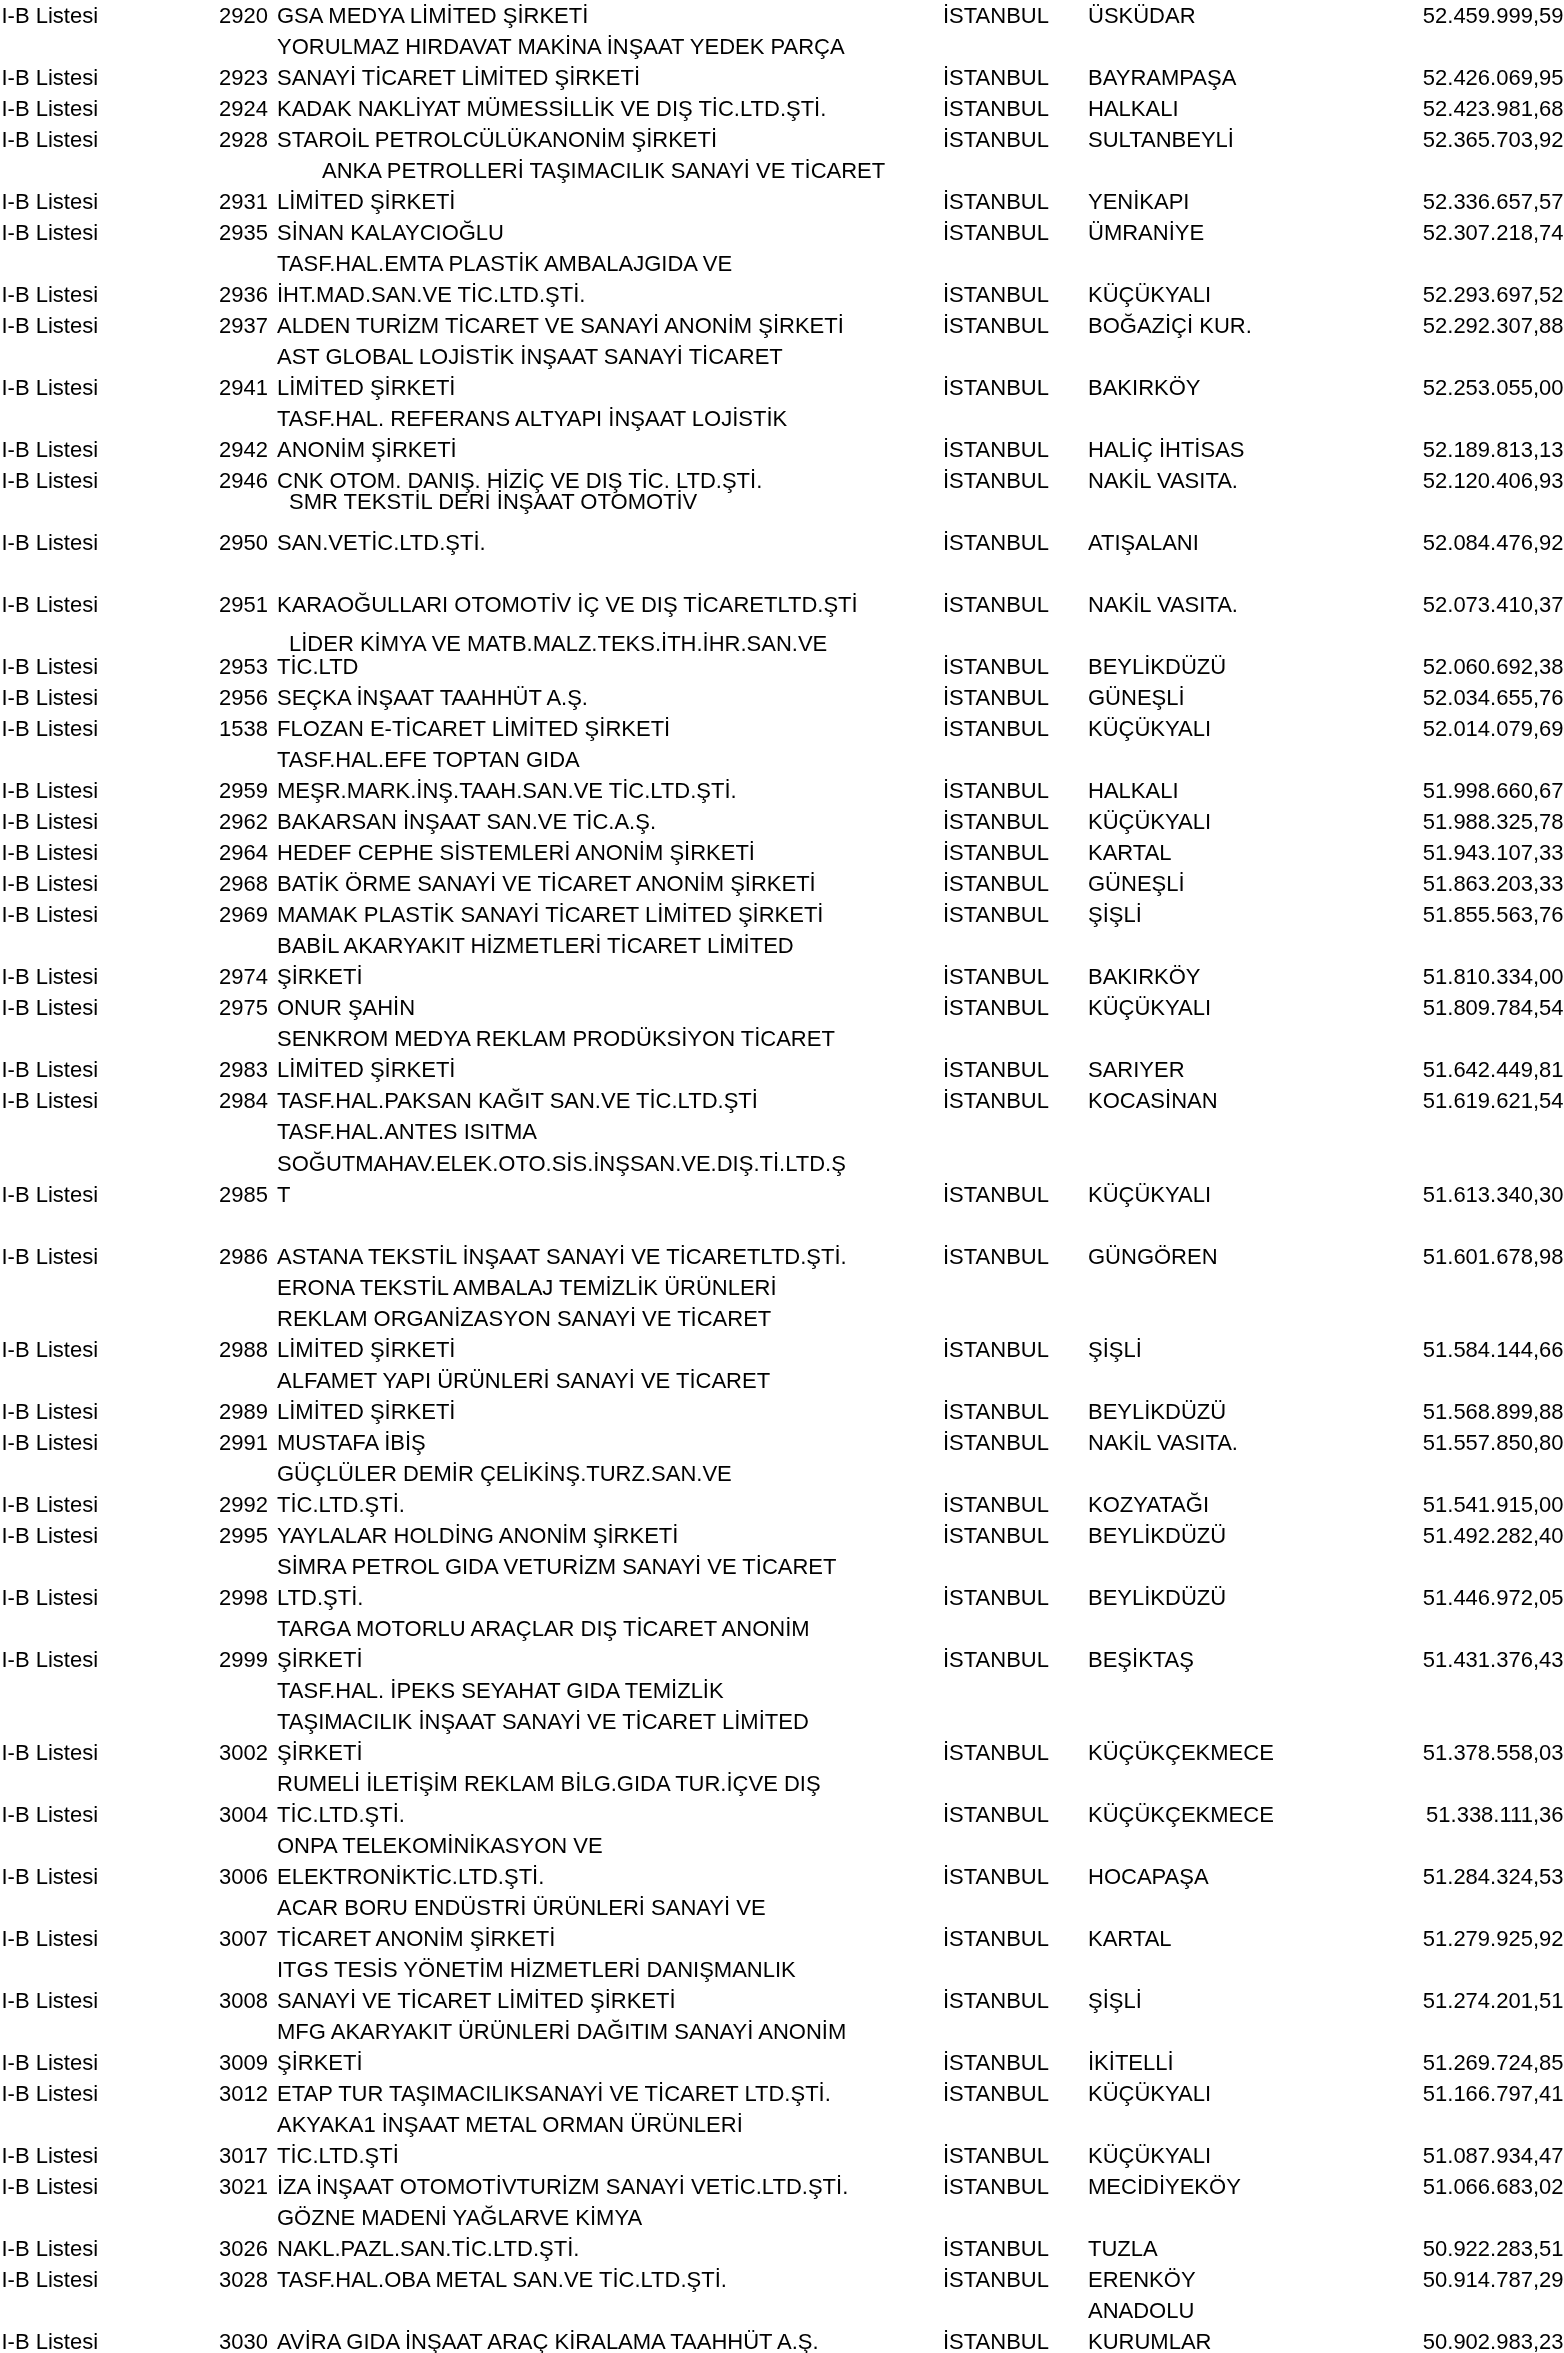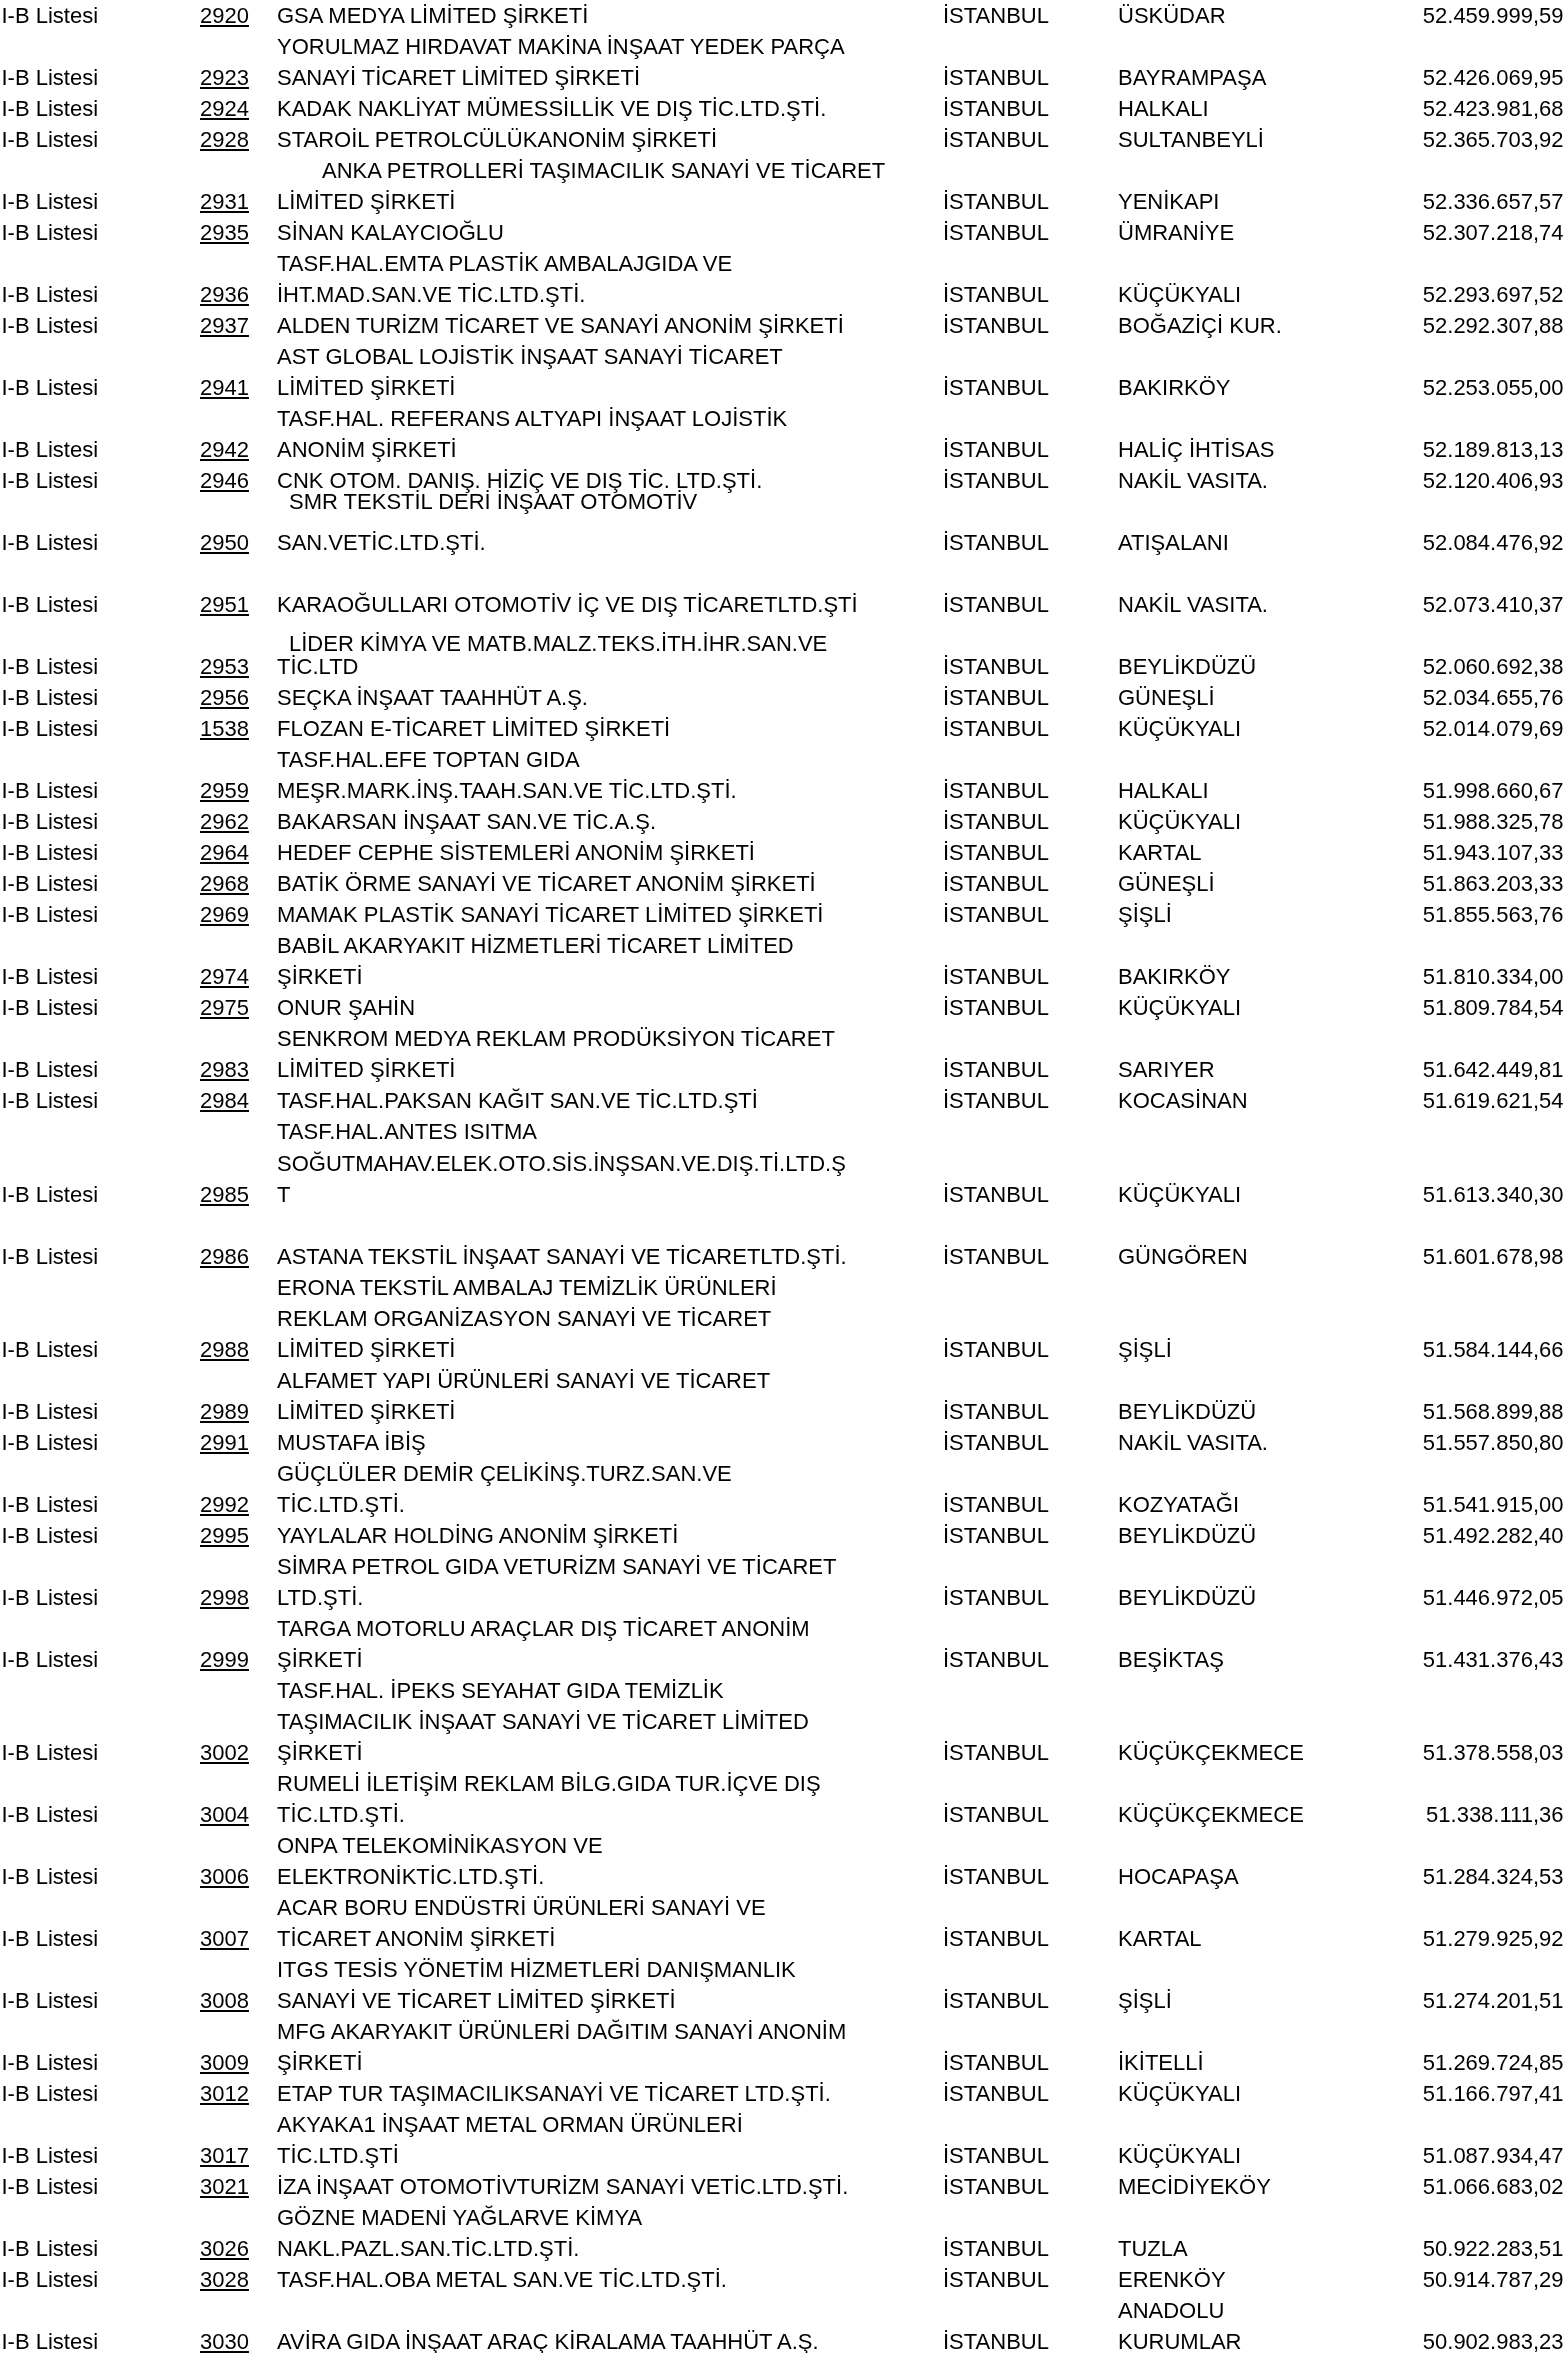--- a/index.html
+++ b/index.html
@@ -5,24 +5,24 @@
   html, body { margin: 0; padding: 0; background: #ffffff; }
   body {
     width: 1565px; height: 2354px; position: relative; overflow: hidden;
     font-family: "Liberation Sans", "DejaVu Sans", sans-serif;
     font-size: 22px; color: #000000;
   }
   #sheet { position: absolute; left: 0; top: 0; width: 1565px; height: 2354px; }
   .line { position: absolute; left: 0; width: 1565px; height: 31px; line-height: 31px; white-space: nowrap; }
   .cell { position: absolute; top: 0; }
   .c-list { left: 1.5px; }
-  .c-no { left: 200px; width: 68px; text-align: left; text-decoration: underline; }
+  .c-no { left: 200px; width: 68px; text-align: right; }
   .c-name { left: 277px; }
   .c-city { left: 943px; }
-  .c-district { left: 1088px; margin-left: 30px; }
+  .c-district { left: 1088px; }
   .c-amount { right: 1.5px; text-align: left; }
 </style>
 </head>
 <body>
 
 <div id="sheet">
     <div class="line" style="top: 0px;">
       <span class="cell c-list">I-B Listesi</span>
       <span class="cell c-no">2920</span>
       <span class="cell c-name">GSA MEDYA LİMİTED ŞİRKETİ</span>

